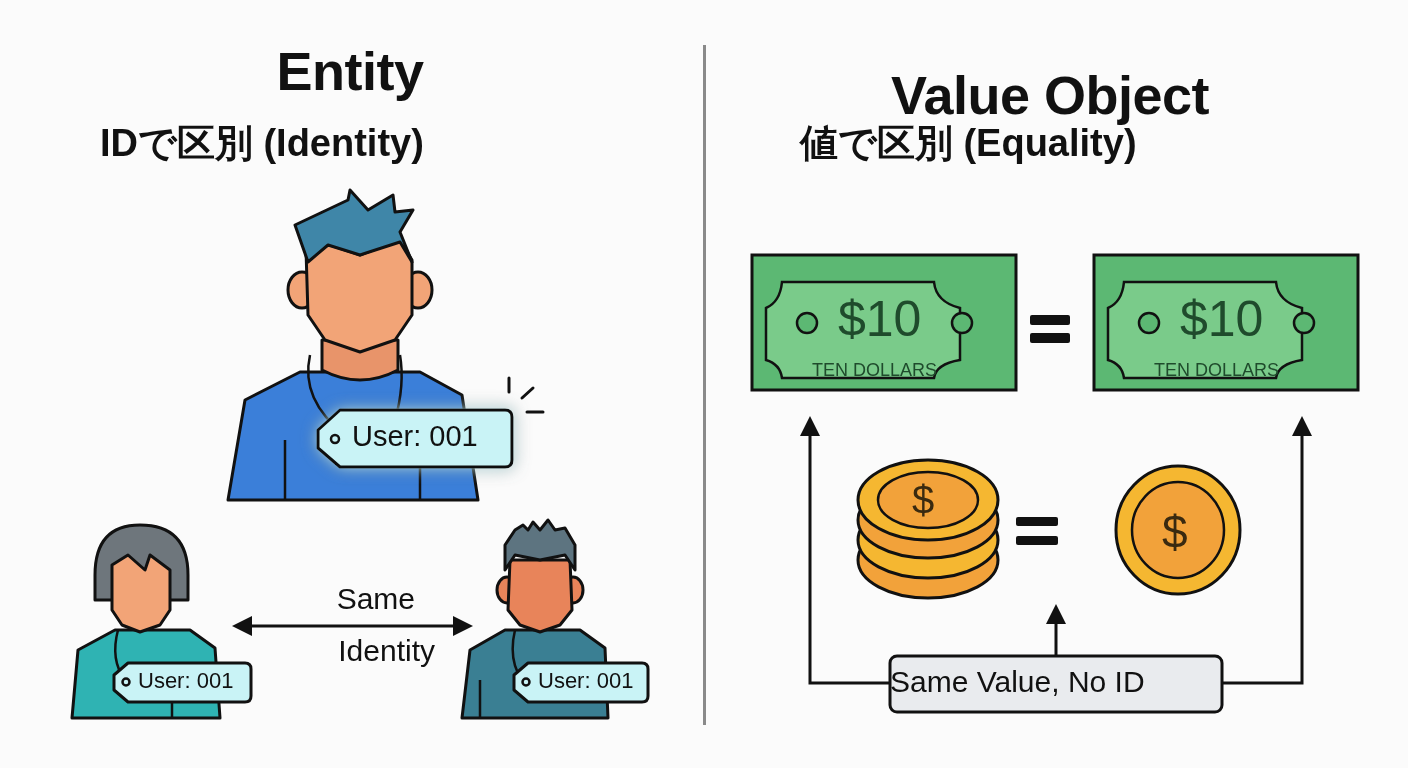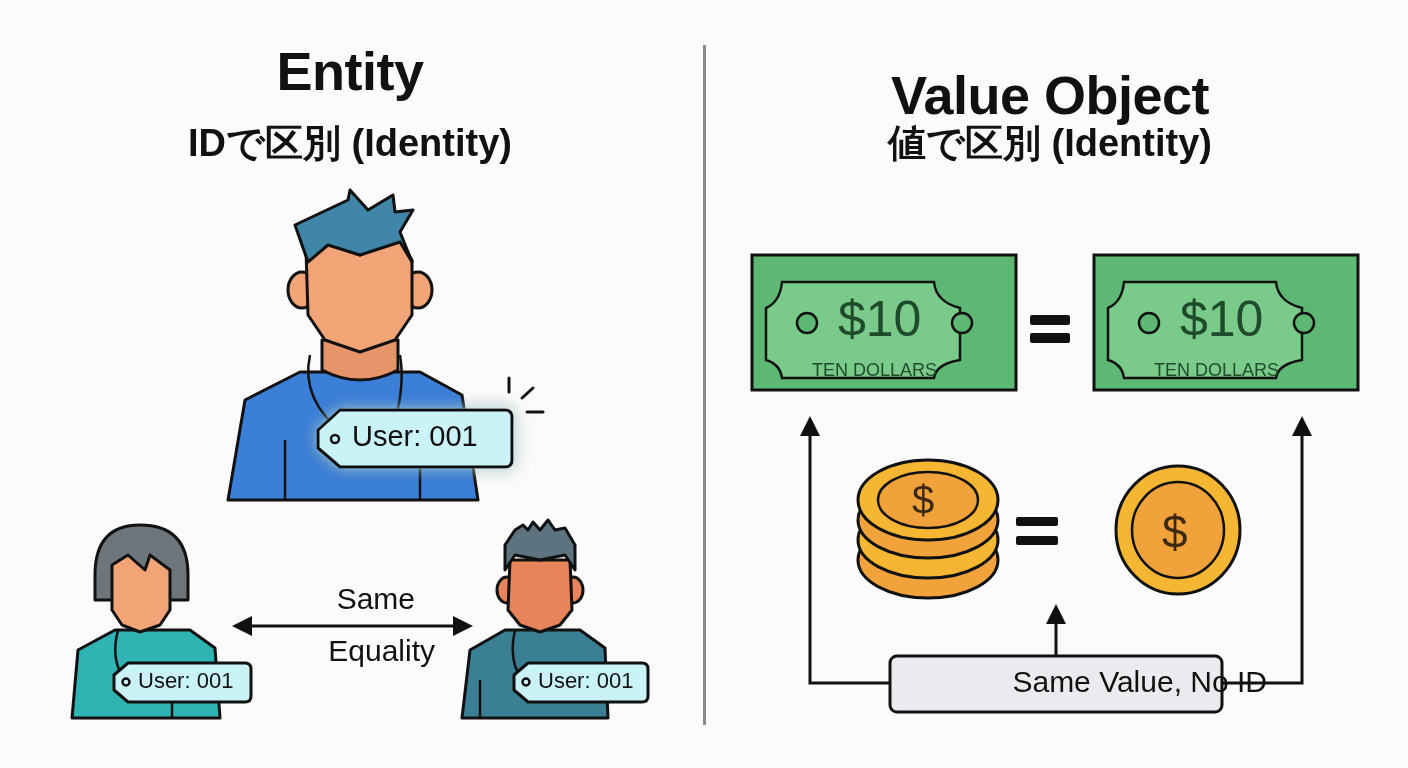--- a/index.html
+++ b/index.html
@@ -1,30 +1,30 @@
 <!DOCTYPE html>
 <html><head>
 <meta charset="utf-8">
 <style>
   html, body { margin:0; padding:0; }
   body { width:1408px; height:768px; background:#fbfbfb; position:relative; overflow:hidden; font-family:"Liberation Sans", "DejaVu Sans", sans-serif; color:#111; }
   .abs { position:absolute; }
   .title { font-size:54px; font-weight:700; text-align:center; letter-spacing:-0.5px; }
-  .subtitle { font-size:38px; font-weight:700; text-align:center; }
+  .subtitle { font-size:38px; font-weight:700; }
   .divider { left:703px; top:45px; width:3px; height:680px; background:#8a8a8a; }
   .label { font-size:30px; text-align:right; font-weight:400; }
   svg { position:absolute; left:0; top:0; }
 </style>
 </head>
 <body>
 
 <div class="abs title" style="left:150px; top:40px; width:400px;">Entity</div>
 <div class="abs subtitle" style="left:100px; top:118px; width:500px;">IDで区別 (Identity)</div>
 <div class="abs title" style="left:800px; top:40px; width:500px;margin-top:24px;">Value Object</div>
-<div class="abs subtitle" style="left:800px; top:118px; width:500px;">値で区別 (Identity)</div>
+<div class="abs subtitle" style="left:800px; top:118px; width:500px;">値で区別 (Equality)</div>
 
 <div class="abs divider"></div>
 
 <svg width="1408" height="768">
   <defs>
     <filter id="glow" x="-30%" y="-60%" width="160%" height="220%">
       <feGaussianBlur stdDeviation="8" result="b"></feGaussianBlur>
       <feMerge>
           <feMergeNode in="b"></feMergeNode>
           <feMergeNode in="SourceGraphic"></feMergeNode>
@@ -126,23 +126,23 @@
     <polygon points="1056,604 1046,624 1066,624"></polygon>
   </g>
 
   <rect x="890" y="656" width="332" height="56" rx="7" fill="#e9ebee" stroke="#111" stroke-width="3"></rect>
 </svg>
 
 <div class="abs" style="left:352px; top:420px; font-size:29px;">User: 001</div>
 <div class="abs" style="left:138px; top:668px; font-size:22px;">User: 001</div>
 <div class="abs" style="left:538px; top:668px; font-size:22px;">User: 001</div>
 <div class="abs label" style="left:290px; top:582px; width:125px;">Same</div>
-<div class="abs label" style="left:270px; top:634px; width:165px;">Equality</div>
+<div class="abs label" style="left:270px; top:634px; width:165px;">Identity</div>
 
 <div class="abs" style="left:838px; top:290px; font-size:50px; color:#1f4b2c;">$10</div>
 <div class="abs" style="left:812px; top:360px; font-size:18px; color:#1f4b2c;">TEN DOLLARS</div>
 <div class="abs" style="left:1180px; top:290px; font-size:50px; color:#1f4b2c;">$10</div>
 <div class="abs" style="left:1154px; top:360px; font-size:18px; color:#1f4b2c;">TEN DOLLARS</div>
 
 <div class="abs" style="left:912px; top:478px; font-size:40px; color:#3a2a10;">$</div>
 <div class="abs" style="left:1162px; top:505px; font-size:46px; color:#3a2a10;">$</div>
 
-<div class="abs" style="left:890px; top:665px; width:377px; text-align:right; font-size:30px;">Same Value, No ID</div>
+<div class="abs" style="left:890px; top:665px; width:377px; text-align:left; font-size:30px;">Same Value, No ID</div>
 
 </body></html>

